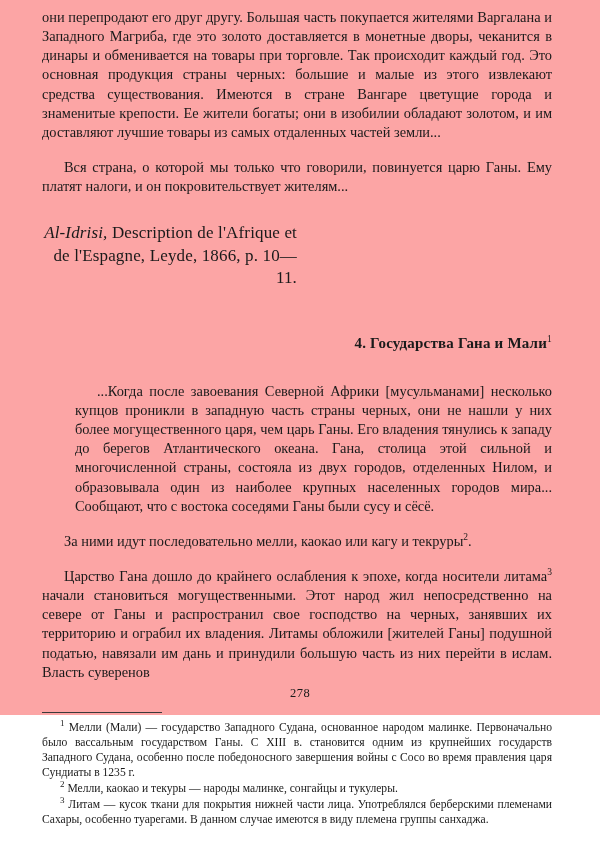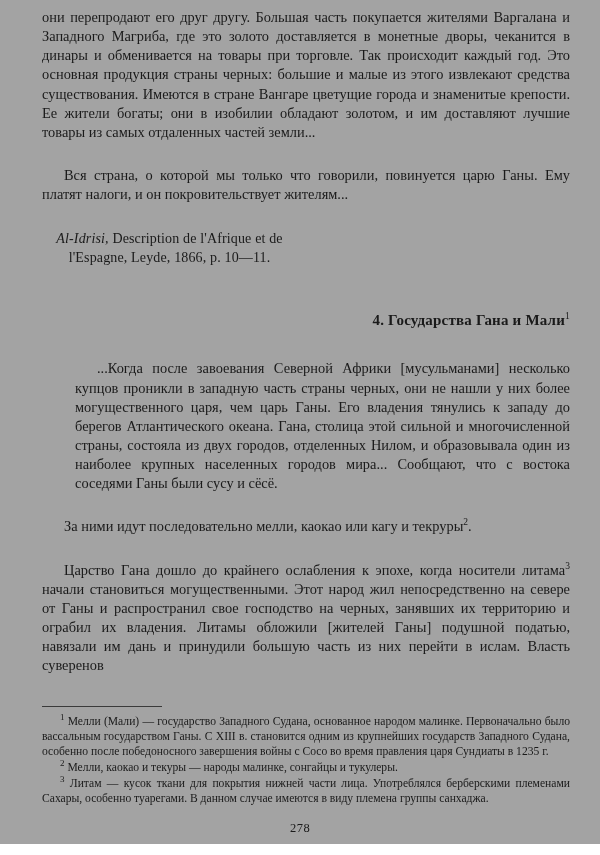--- a/index.html
+++ b/index.html
@@ -9,45 +9,45 @@
   body {
     width: 600px;
     height: 855px;
     background: #ffffff;
     font-family: "Liberation Serif", serif;
     color: #1a1a1a;
   }
   .page {
     position: relative;
     width: 600px;
-    height: 844px;
+    height: 715px;
     box-sizing: border-box;
-    padding: 8px 30px 0 42px;
-    background: #a3a3a3;
+    padding: 8px 48px 0 42px;
+    background: #fca5a5;
   }
   .body-text {
     font-size: 14.4px;
     line-height: 1.33;
     text-align: justify;
     text-justify: inter-word;
     margin: 0;
     hyphens: manual;
   }
   .para-indent {
     text-indent: 22px;
   }
   .para-gap {
-    margin-top: 24px;
+    margin-top: 16px;
   }
   .source-note {
     margin-top: 26px;
-    font-size: 14px;
+    font-size: 17px;
     line-height: 1.32;
     width: 255px;
-    text-align: center;
+    text-align: right;
     letter-spacing: 0.15px;
   }
   .source-note .ital {
     font-style: italic;
   }
   .section-heading {
     margin-top: 44px;
     margin-bottom: 0;
     text-align: right;
     font-size: 15px;
@@ -84,21 +84,21 @@
     margin: 0 0 1px 0;
     text-indent: 18px;
   }
   .footnote sup {
     font-size: 9px;
     vertical-align: super;
     line-height: 0;
   }
   .page-number {
     position: absolute;
-    bottom: 8px;
+    bottom: 14px;
     left: 0;
     width: 600px;
     text-align: center;
     font-size: 12.5px;
     letter-spacing: 0.5px;
   }
 </style>
 </head>
 <body>
 

